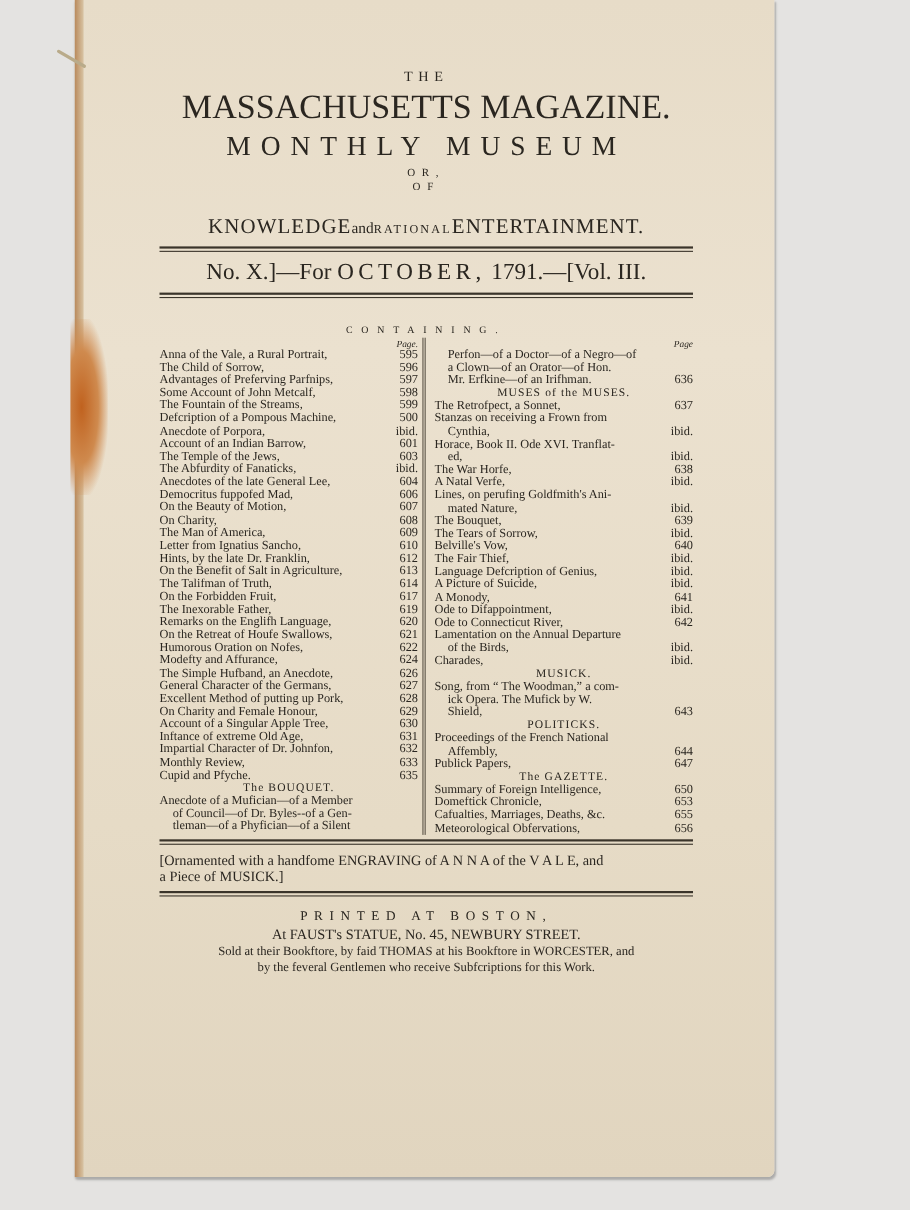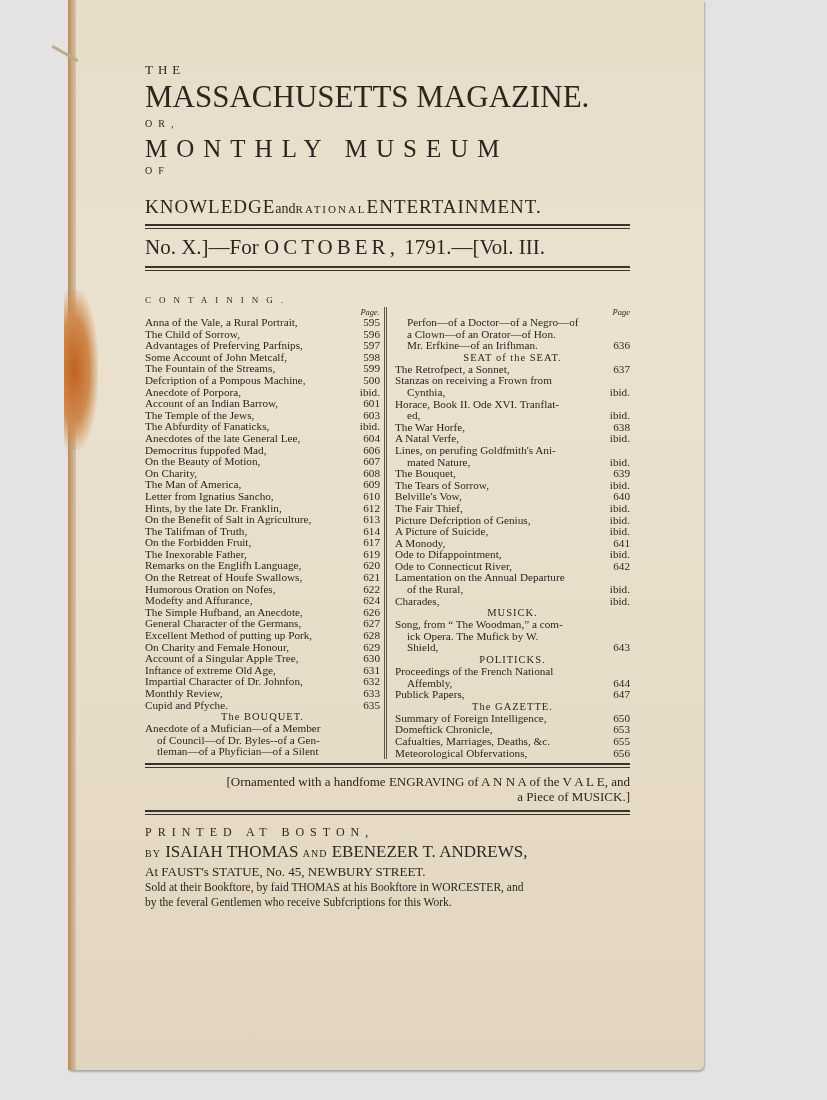--- a/index.html
+++ b/index.html
@@ -21,21 +21,21 @@
   }
   .stain {
     position:absolute; left:64px; top:290px; width:34px; height:160px;
     background:radial-gradient(ellipse at 30% 50%,#c0621f 0%,#cf8a4e 45%,rgba(220,180,140,0) 75%);
   }
   .string {
     position:absolute; left:50px; top:52px; width:30px; height:3px; background:#b9ab8a;
     transform:rotate(30deg); border-radius:2px;
   }
   .page { position:absolute; left:145px; top:60px; width:485px; }
-  .center { }
+  .center { text-align:center; }
   .the { font-size:13px; letter-spacing:5px; margin-top:2px; }
   .title1 { font-size:31px; letter-spacing:0px; margin-top:2px; line-height:34px; }
   .or { font-size:10px; letter-spacing:6px; margin-top:4px; }
   .title2 { font-size:25px; letter-spacing:9px; margin-top:6px; }
   .of { font-size:10px; letter-spacing:6px; margin-top:2px; }
   .title3 { font-size:19px; letter-spacing:1px; margin-top:20px; }
   .title3 small { font-size:11px; letter-spacing:2px; }
   .rule2 { border-top:2px solid #3a342a; border-bottom:1px solid #3a342a; height:2px; margin:6px 0; }
   .issue { font-size:21px; margin:4px 0; }
   .issue .month { letter-spacing:4px; }
@@ -43,39 +43,39 @@
   .cols { display:flex; margin-top:2px; }
   .col { width:242px; font-size:11.2px; line-height:11.6px; }
   .col.left { padding-right:4px; border-right:3px double #5b5346; }
   .col.right { padding-left:8px; }
   .pghdr { text-align:right; font-style:italic; font-size:8.5px; line-height:10px; }
   .row { display:flex; justify-content:space-between; white-space:nowrap; }
   .row .t { overflow:hidden; }
   .row .p { padding-left:4px; }
   .indent { padding-left:12px; }
   .sec { text-align:center; font-size:10.5px; letter-spacing:1px; line-height:12px; }
-  .ornament { font-size:13px; text-align:right; margin-top:6px; line-height:15px; }
+  .ornament { font-size:13px; text-align:left; margin-top:6px; line-height:15px; }
   .printed { font-size:12px; letter-spacing:6px; margin-top:10px; }
   .by { font-size:17px; margin-top:2px; }
   .by small { font-size:10px; letter-spacing:1px; }
   .faust { font-size:13px; margin-top:2px; }
   .sold { font-size:11.5px; margin-top:0; line-height:15px; }
 </style>
 </head>
 <body>
 
 <div class="paper"></div>
 <div class="stain"></div>
 <div class="string"></div>
 
 <div class="page">
   <div class="center the">THE</div>
   <div class="center title1">MASSACHUSETTS MAGAZINE.</div>
+  <div class="center title2">MONTHLY MUSEUM</div>
   <div class="center or">OR,</div>
-  <div class="center title2">MONTHLY MUSEUM</div>
   <div class="center of">OF</div>
   <div class="center title3">
     <span>KNOWLEDGE</span><small style="letter-spacing:0;font-size:14px">and</small><small>RATIONAL</small><span>ENTERTAINMENT.</span>
   </div>
 
   <div class="rule2"></div>
   <div class="center issue">
     <span>No. X.]—For</span>
     <span class="month">OCTOBER,</span>
     <span>1791.—[Vol. III.</span>
@@ -229,21 +229,21 @@
         <div class="indent">tleman—of a Phyfician—of a Silent</div>
       </div>
     <div class="col right" id="rightCol">
       <div class="pghdr">Page</div>
     <div class="indent">Perfon—of a Doctor—of a Negro—of</div>
         <div class="indent">a Clown—of an Orator—of Hon.</div>
         <div class="row indent">
           <span class="t">Mr. Erfkine—of an Irifhman.</span>
           <span class="p">636</span>
         </div>
-        <div class="sec">SEAT of the SEAT.</div>
+        <div class="sec">MUSES of the MUSES.</div>
         <div class="row">
           <span class="t">The Retrofpect, a Sonnet,</span>
           <span class="p">637</span>
         </div>
         <div class="row">
           <span class="t">Stanzas on receiving a Frown from</span>
           <span class="p"></span>
         </div>
         <div class="row indent">
           <span class="t">Cynthia,</span>
@@ -283,21 +283,21 @@
         </div>
         <div class="row">
           <span class="t">Belville's Vow,</span>
           <span class="p">640</span>
         </div>
         <div class="row">
           <span class="t">The Fair Thief,</span>
           <span class="p">ibid.</span>
         </div>
         <div class="row">
-          <span class="t">Picture Defcription of Genius,</span>
+          <span class="t">Language Defcription of Genius,</span>
           <span class="p">ibid.</span>
         </div>
         <div class="row">
           <span class="t">A Picture of Suicide,</span>
           <span class="p">ibid.</span>
         </div>
         <div class="row">
           <span class="t">A Monody,</span>
           <span class="p">641</span>
         </div>
@@ -307,21 +307,21 @@
         </div>
         <div class="row">
           <span class="t">Ode to Connecticut River,</span>
           <span class="p">642</span>
         </div>
         <div class="row">
           <span class="t">Lamentation on the Annual Departure</span>
           <span class="p"></span>
         </div>
         <div class="row indent">
-          <span class="t">of the Rural,</span>
+          <span class="t">of the Birds,</span>
           <span class="p">ibid.</span>
         </div>
         <div class="row">
           <span class="t">Charades,</span>
           <span class="p">ibid.</span>
         </div>
         <div class="sec">MUSICK.</div>
         <div class="row">
           <span class="t">Song, from “ The Woodman,”  a com-</span>
           <span class="p"></span>
@@ -368,24 +368,18 @@
   </div>
 
   <div class="rule2" style="margin-top:4px"></div>
   <div class="ornament">
     <div>[Ornamented with a handfome ENGRAVING of A N N A of the V A L E, and</div>
     <div>a Piece of MUSICK.]</div>
   </div>
   <div class="rule2"></div>
 
   <div class="center printed">PRINTED AT BOSTON,</div>
-  <div class="center by">
-    <small>BY</small>
-    <span>ISAIAH THOMAS</span>
-    <small>AND</small>
-    <span>EBENEZER T. ANDREWS,</span>
-  </div>
   <div class="center faust">At FAUST's STATUE, No. 45, NEWBURY STREET.</div>
   <div class="center sold">
     <div>Sold at their Bookftore, by faid THOMAS at his Bookftore in WORCESTER, and</div>
     <div>by the feveral Gentlemen who receive Subfcriptions for this Work.</div>
   </div>
 </div>
 
 </body></html>

